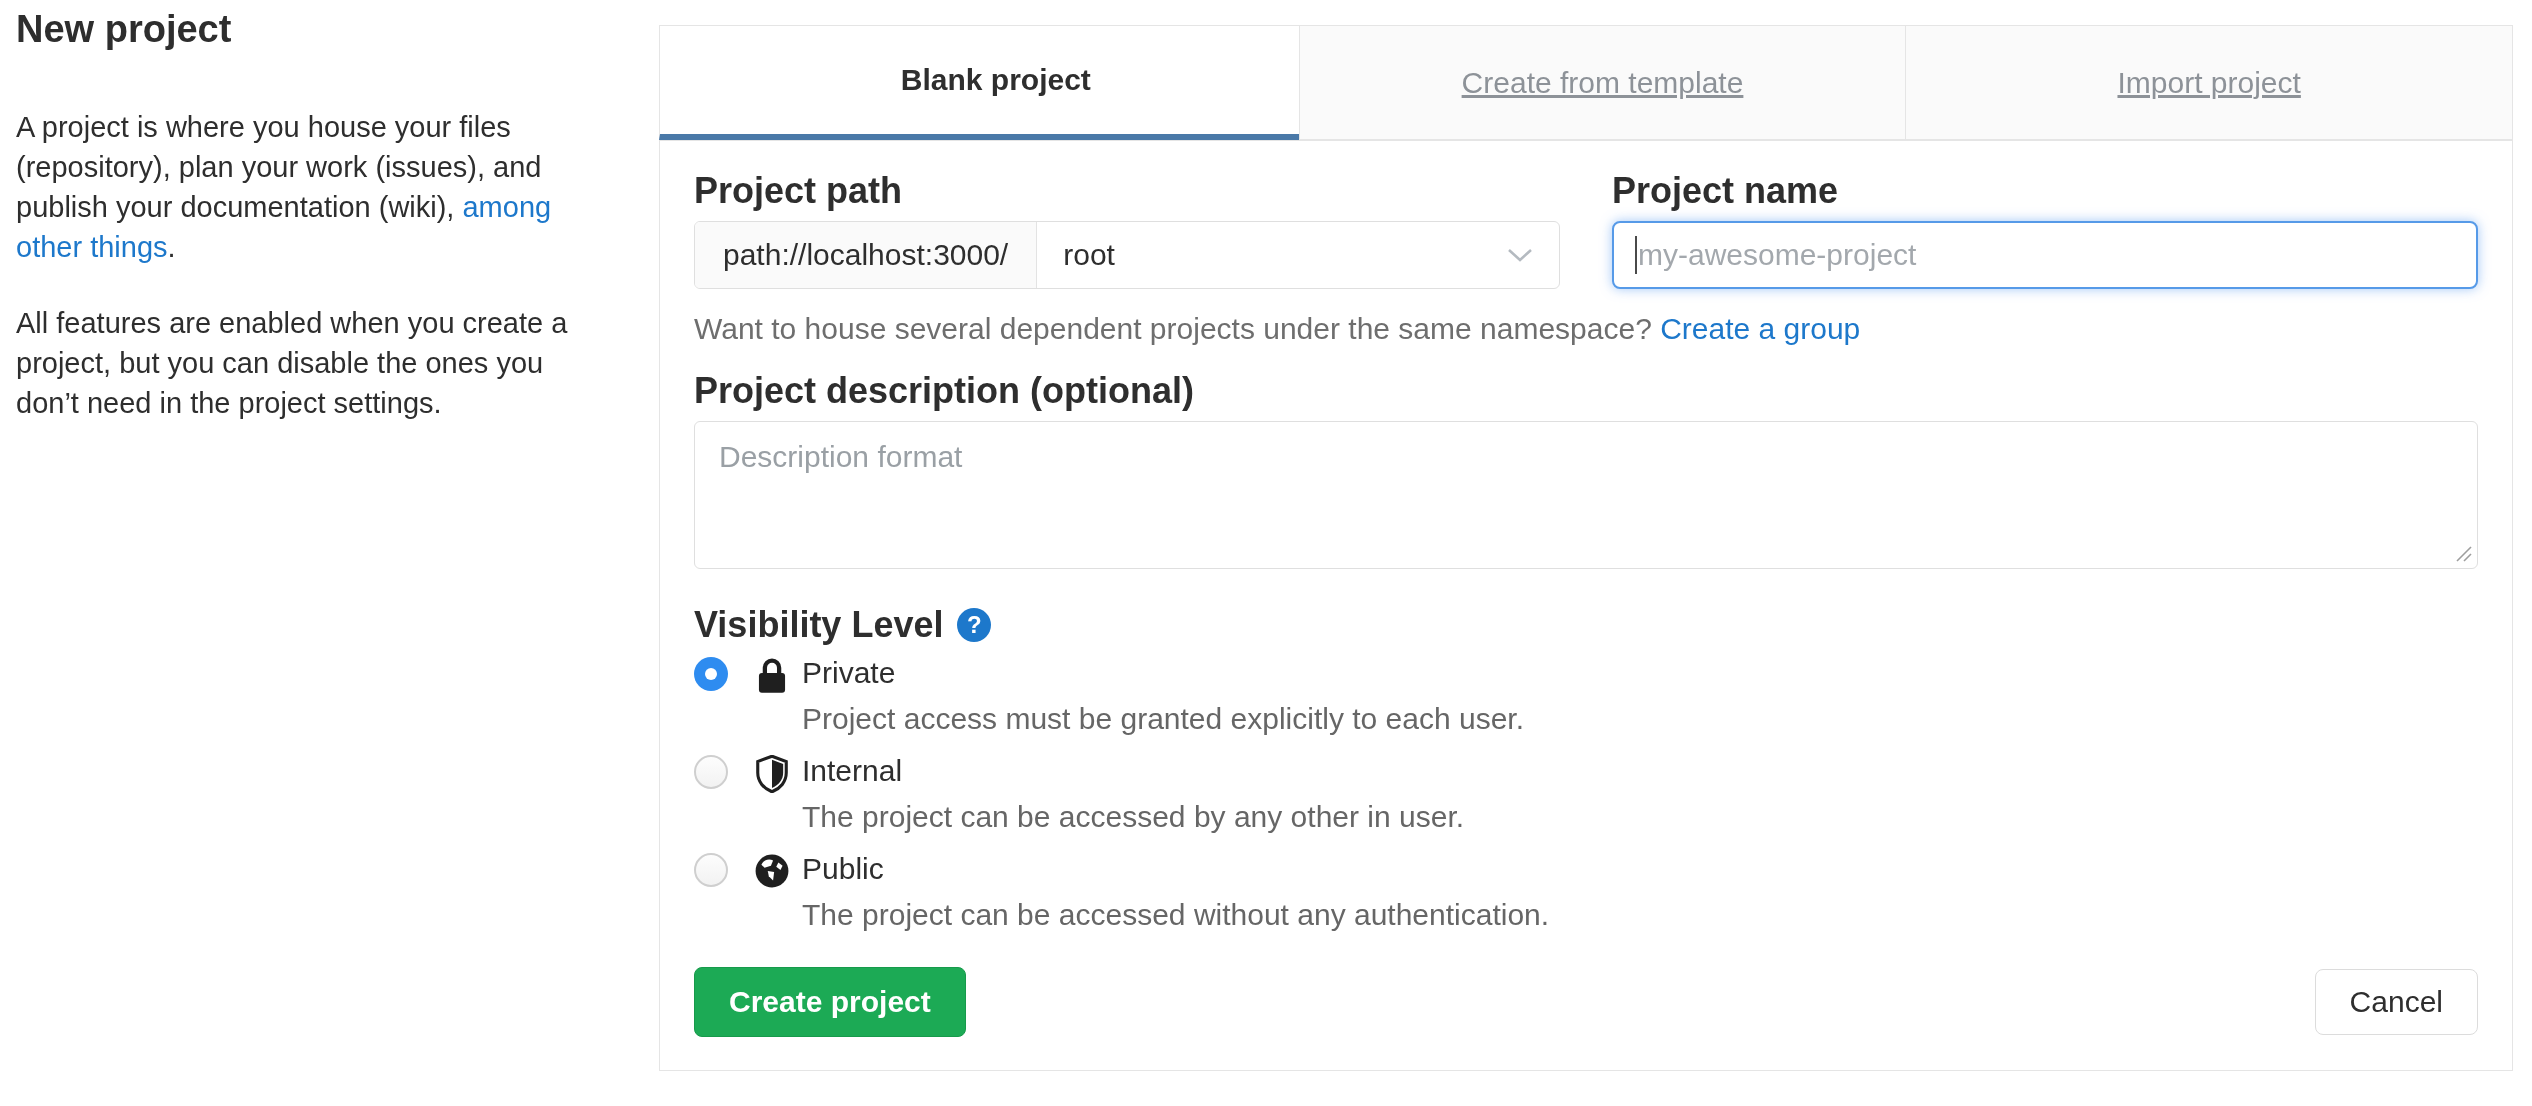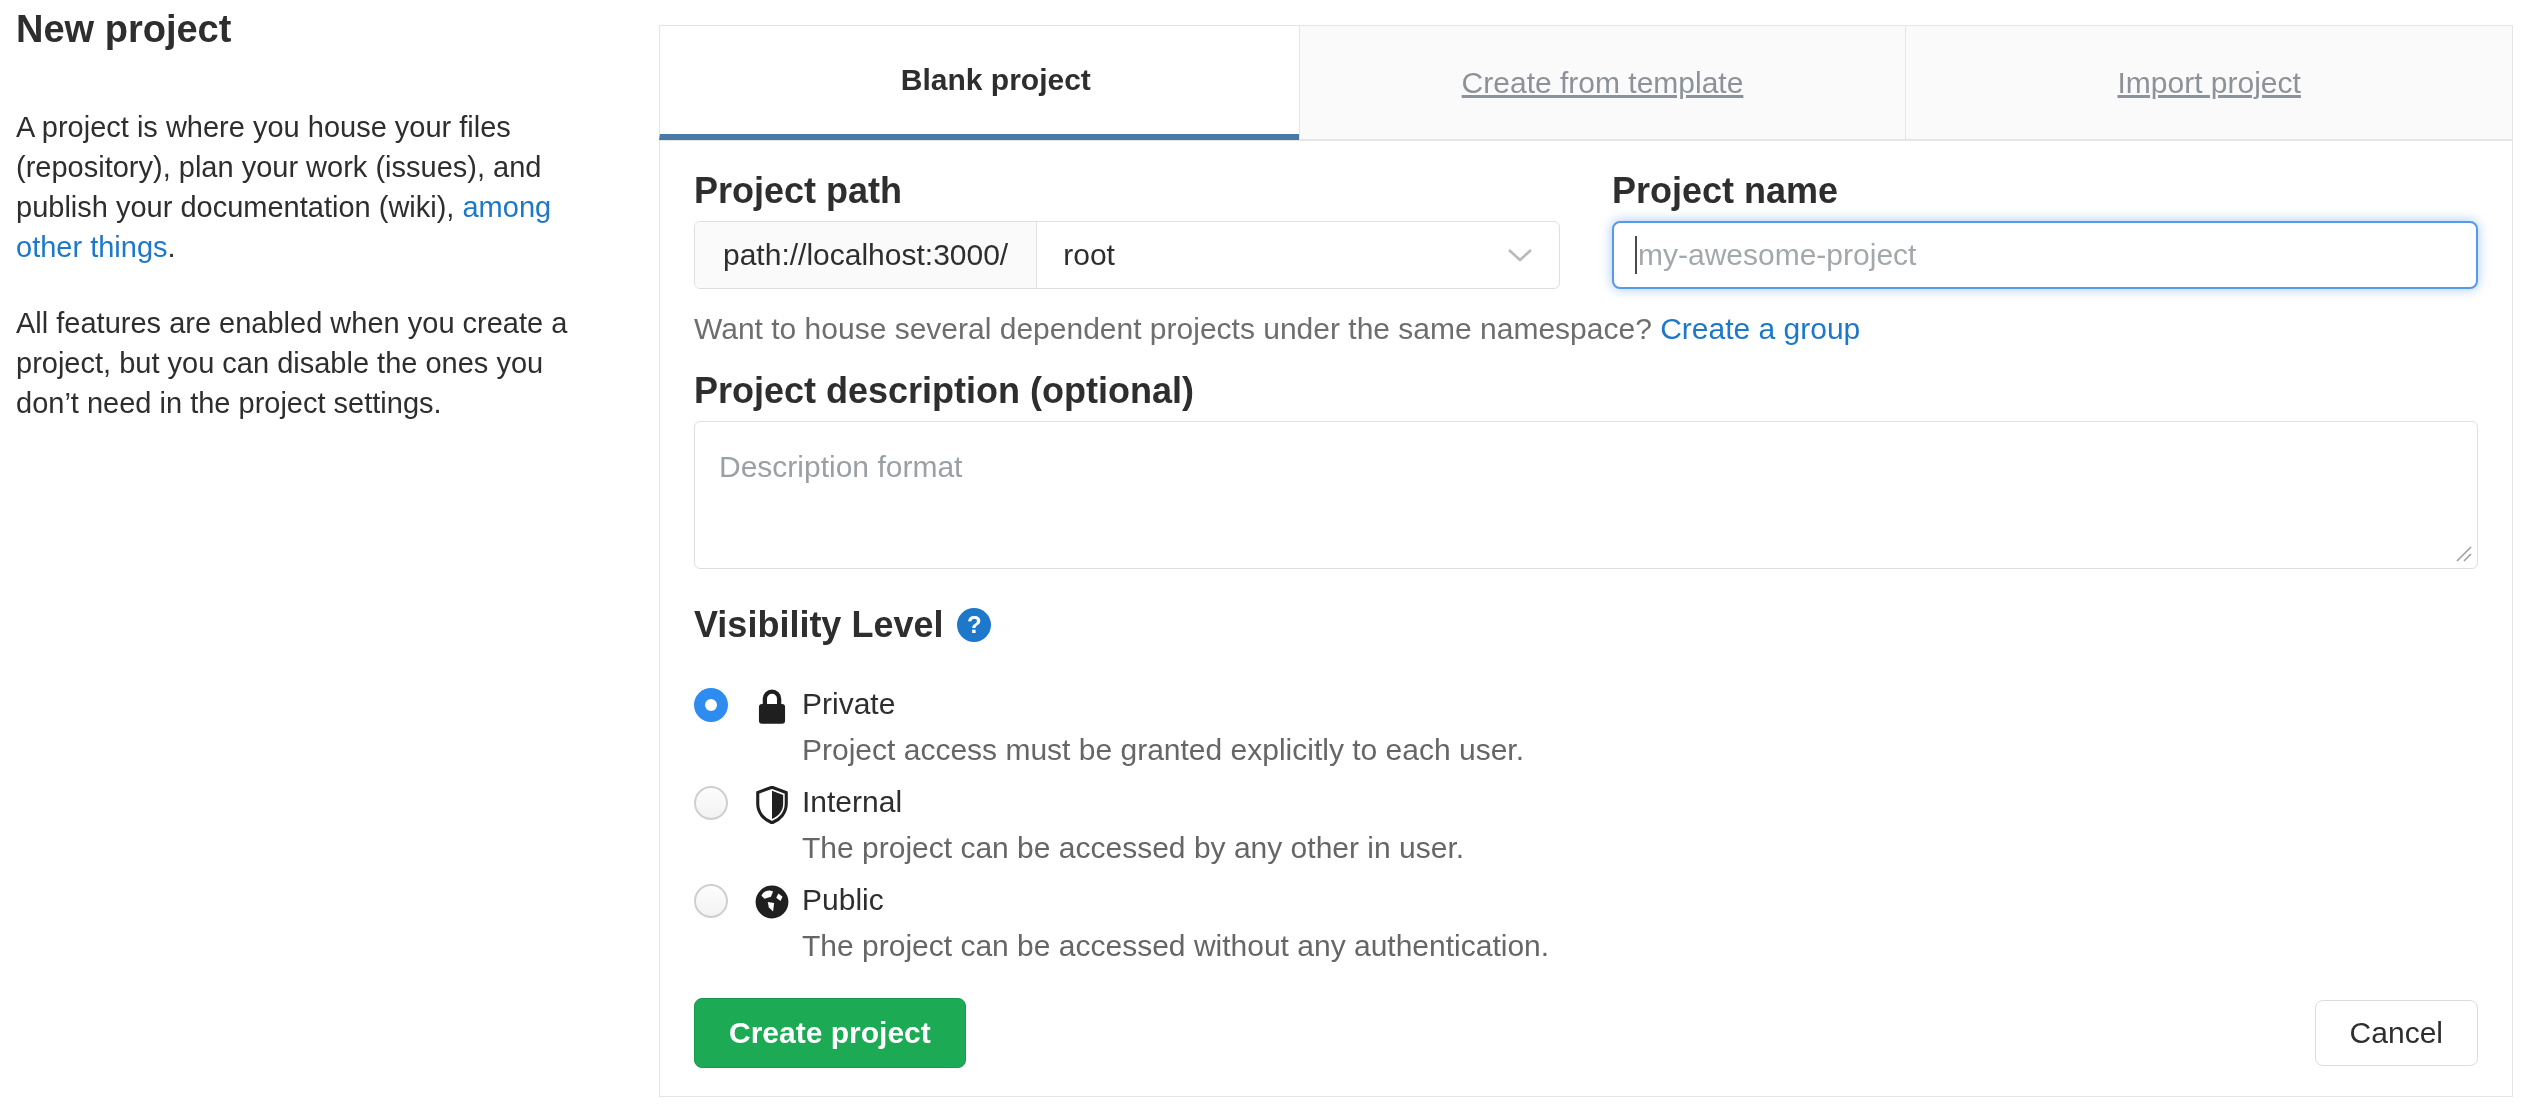--- a/index.html
+++ b/index.html
@@ -90,36 +90,36 @@
     width: 2px; height: 38px; background: #4a4a4a;
   }
 
   .help-line { font-size: 30px; line-height: 36px; color: #6e6e6e; margin-top: 22px; }
 
   .desc-label { margin-top: 26px; }
   .desc-wrap { position: relative; }
   .desc-textarea {
     width: 100%; height: 148px;
     border: 1px solid #dfdfdf; border-radius: 6px;
-    padding: 28px 24px; font-size: 30px; color: #2e2e2e;
+    padding: 18px 24px; font-size: 30px; color: #2e2e2e;
     font-family: "Liberation Sans", sans-serif;
     resize: none; outline: none;
   }
   .desc-textarea::placeholder { color: #9aa0a5; }
   .resize-grip { position: absolute; right: 5px; bottom: 10px; width: 18px; height: 18px; }
 
   .visibility-row { margin-top: 34px; display: flex; align-items: center; gap: 14px; }
   .help-icon {
     width: 34px; height: 34px; border-radius: 50%;
     background: #1d78cb; color: #fff; font-weight: 700; font-size: 24px;
     display: inline-flex; align-items: center; justify-content: center;
     cursor: pointer;
   }
 
-  .options { margin-top: 43px; }
+  .options { margin-top: 12px; }
   .option { display: flex; align-items: flex-start; margin-bottom: 16px; }
   .radio {
     width: 34px; height: 34px; border-radius: 50%;
     margin-top: 2px; flex: none; cursor: pointer;
   }
   .radio.checked {
     background: #2e8cf0;
     display: flex; align-items: center; justify-content: center;
   }
   .radio.checked::after {

